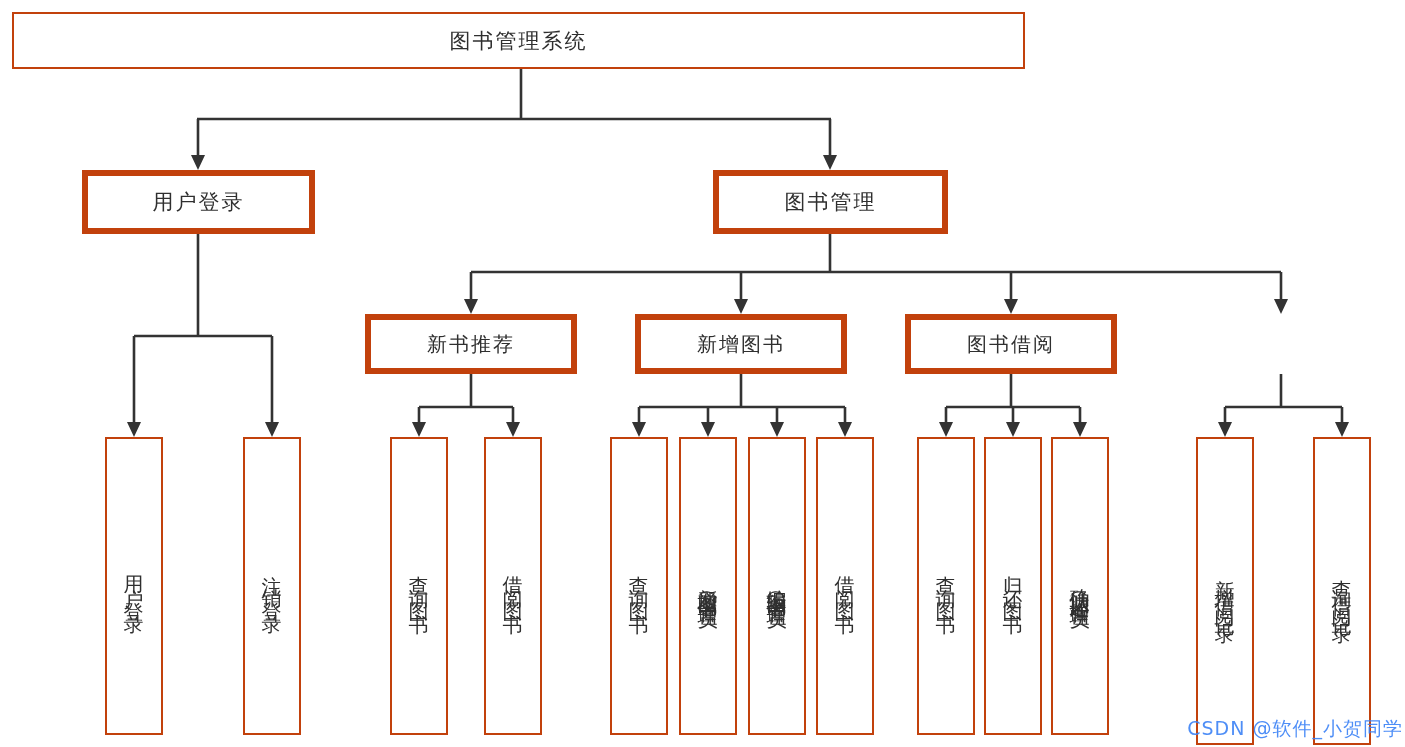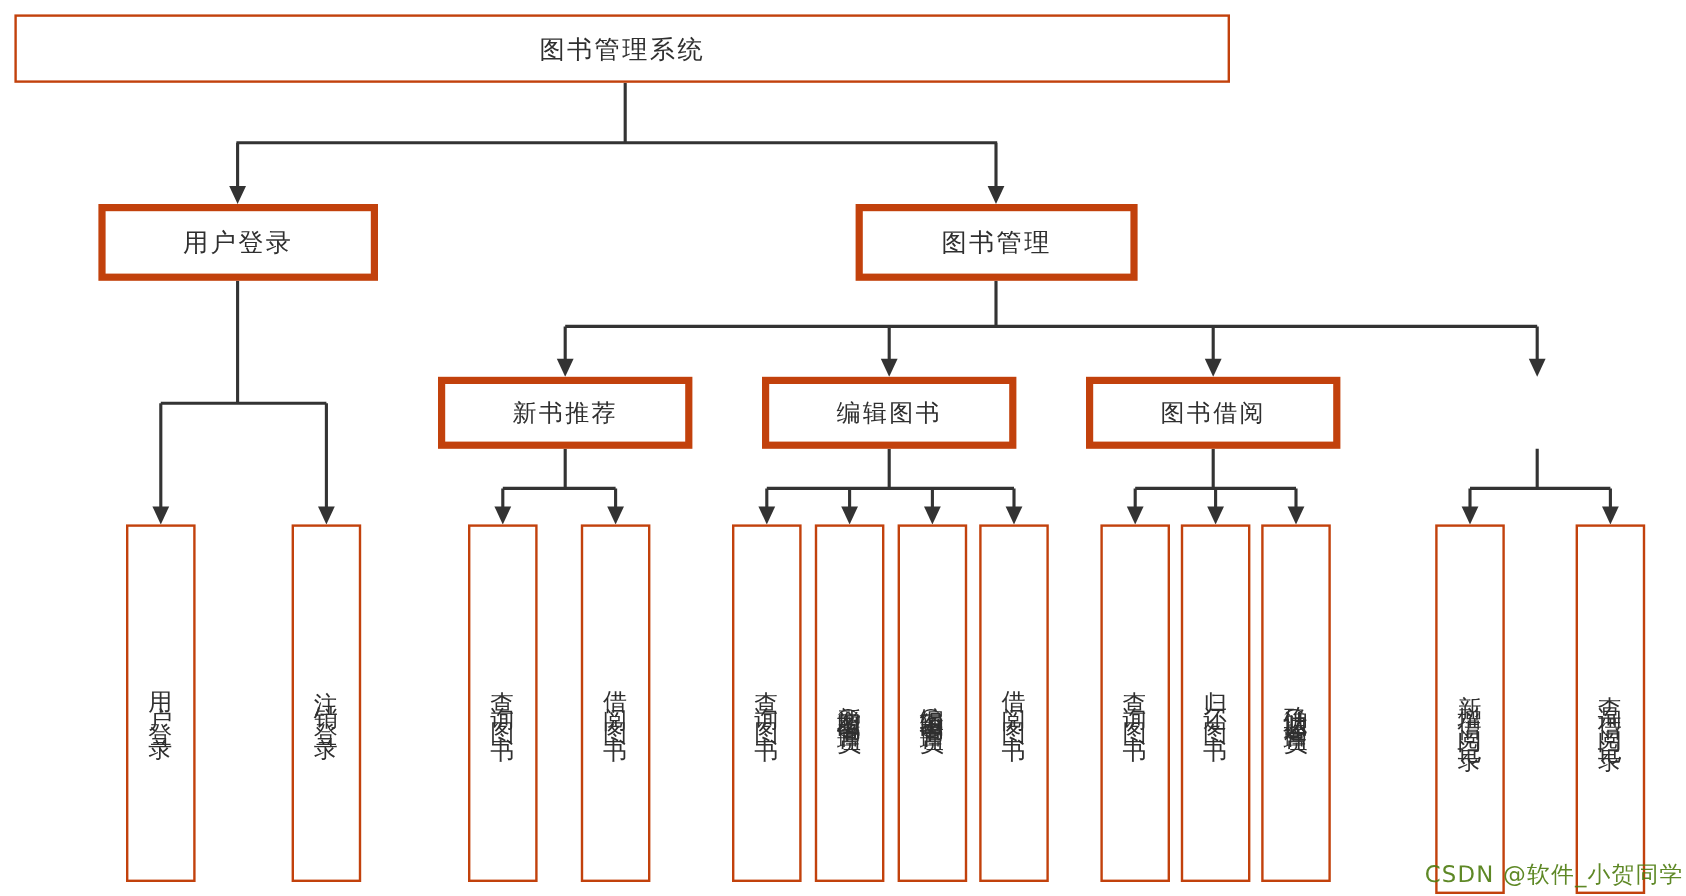--- a/index.html
+++ b/index.html
@@ -25,21 +25,21 @@
   .leaf.tall{height:308px;}
   .vtext{
     writing-mode:vertical-rl;text-orientation:mixed;
     font-size:20px;line-height:1;
   }
   .ls4{letter-spacing:13px;}
   .ls6{letter-spacing:9px;}
   .ls9{letter-spacing:3px;}
   .watermark{
     position:absolute;right:2px;bottom:5px;z-index:5;
-    font-size:19px;letter-spacing:1px;color:#4d7c0f;opacity:.9;
+    font-size:19px;letter-spacing:1px;color:#3b82f6;opacity:.9;
   }
 </style>
 </head>
 <body>
 
 <div class="canvas">
 
   <svg class="connectors" viewBox="0 0 1405 747" aria-hidden="true">
 
     <path d="M521 69 V119 M197 119 H831 M198 119 V156 M830 119 V156"></path>
@@ -75,21 +75,21 @@
     <polygon points="1218,422 1232,422 1225,437"></polygon>
     <polygon points="1335,422 1349,422 1342,437"></polygon>
   </svg>
 
   <div class="node root">图书管理系统</div>
 
   <div class="node l2 a">用户登录</div>
   <div class="node l3" style="left:365px">新书推荐</div>
 
   <div class="node l2 b">图书管理</div>
-  <div class="node l3" style="left:635px">编辑图书</div>
+  <div class="node l3" style="left:635px">新增图书</div>
   <div class="node l3" style="left:905px">图书借阅</div>
 
   <div class="node leaf" style="left:105px">
     <span class="vtext ls4">用户登录</span>
   </div>
   <div class="node leaf" style="left:243px">
     <span class="vtext ls4">注销登录</span>
   </div>
 
   <div class="node leaf" style="left:390px">

